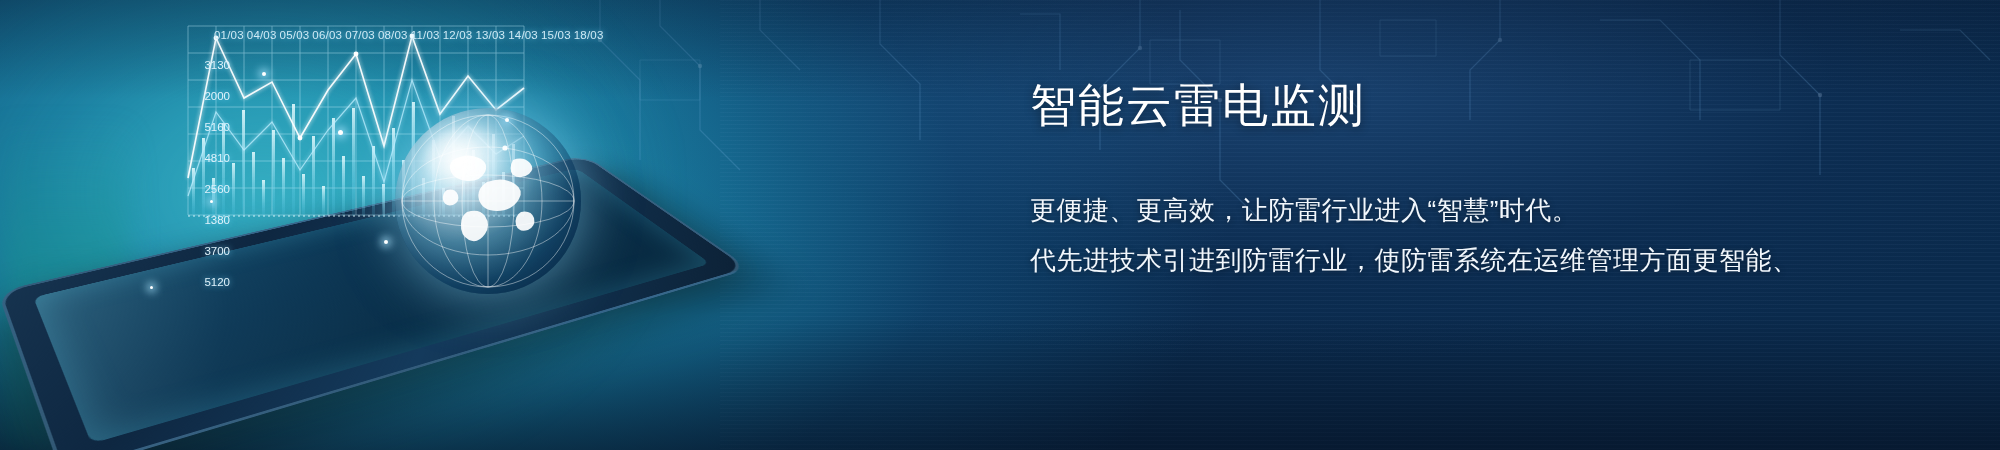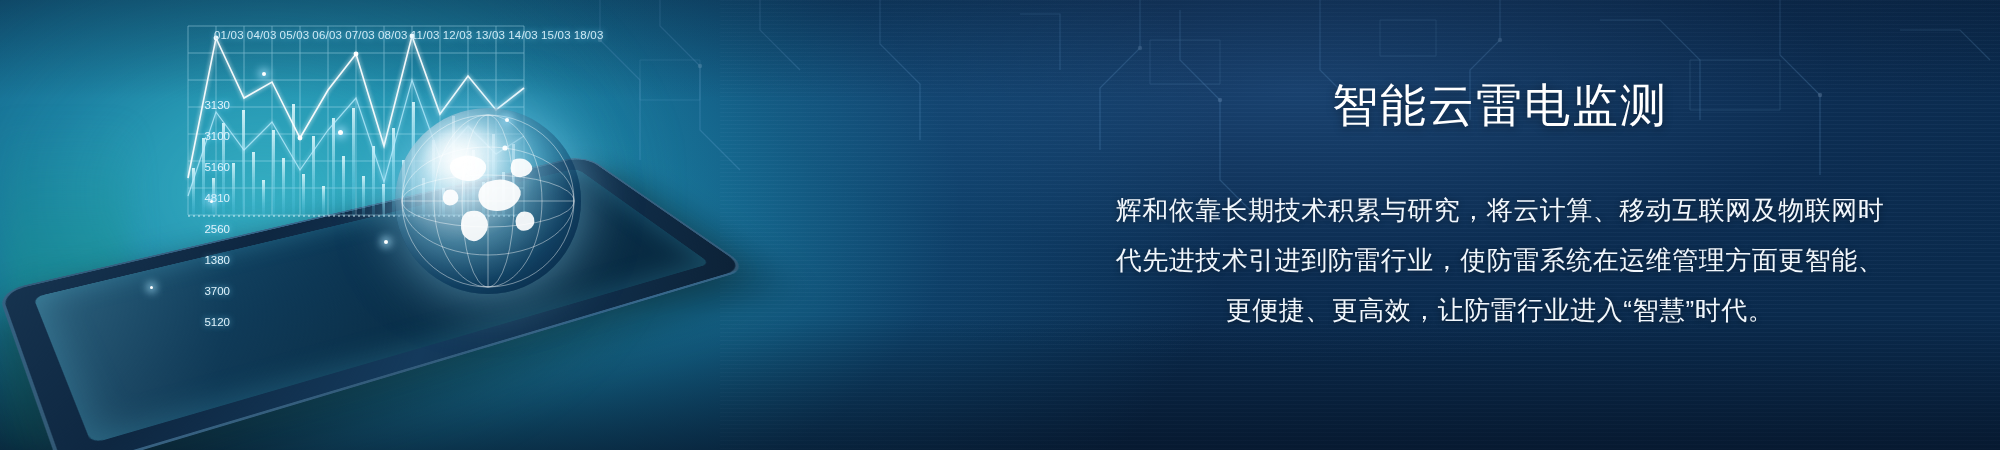--- a/index.html
+++ b/index.html
@@ -109,21 +109,20 @@
     font-size: 11.5px;
     letter-spacing: 0.2px;
     text-shadow: 0 0 6px rgba(120,220,255,0.85);
     margin-right: 3px;
   }
   .ylabels {
     position: absolute;
     left: 186px; top: 60px;
     width: 44px;
     text-align: right;
-    margin-top: 40px;
   }
   .ylabels span {
     display: block;
     color: #dff2fb;
     font-size: 11.5px;
     line-height: 1;
     margin-bottom: 19.5px;
     text-shadow: 0 0 6px rgba(120,220,255,0.85);
   }
 
@@ -147,21 +146,20 @@
   }
 
   
   .spark { position: absolute; border-radius: 50%; background: #ffffff; box-shadow: 0 0 8px 3px rgba(170,230,255,0.9); }
 
   
   .textblock {
     position: absolute;
     left: 1030px; top: 78px;
     width: 940px;
-    text-align: center;
   }
   .headline {
     color: #ffffff;
     font-size: 46px;
     line-height: 1.2;
     font-weight: 400;
     letter-spacing: 2px;
     margin: 0 0 52px 0;
     text-shadow: 0 2px 10px rgba(0,0,0,0.45);
   }
@@ -317,21 +315,21 @@
       </g>
     </svg>
   </div>
 
   <div class="xlabels">
     <span>01/03</span><span>04/03</span><span>05/03</span><span>06/03</span><span>07/03</span><span>08/03</span><span>11/03</span><span>12/03</span><span>13/03</span><span>14/03</span><span>15/03</span><span>18/03</span>
   </div>
 
   <div class="ylabels">
     <span>3130</span>
-    <span>3100</span>
+    <span>2000</span>
     <span>5160</span>
     <span>4810</span>
     <span>2560</span>
     <span>1380</span>
     <span>3700</span>
     <span>5120</span>
   </div>
 
   <div class="globe">
     <svg viewBox="0 0 186 186" width="186" height="186">
@@ -360,19 +358,18 @@
   <div class="spark" style="left:262px; top:72px;  width:4px; height:4px;"></div>
   <div class="spark" style="left:338px; top:130px; width:5px; height:5px;"></div>
   <div class="spark" style="left:384px; top:240px; width:4px; height:4px;"></div>
   <div class="spark" style="left:210px; top:200px; width:3px; height:3px;"></div>
   <div class="spark" style="left:505px; top:118px; width:4px; height:4px;"></div>
   <div class="spark" style="left:150px; top:286px; width:3px; height:3px;"></div>
 
   <div class="textblock">
     <h1 class="headline">智能云雷电监测</h1>
     <div class="bodytext">
-      <p>辉和依靠长期技术积累与研究，将云计算、移动互联网及物联网时</p>
+      <p>更便捷、更高效，让防雷行业进入“智慧”时代。</p>
       <p>代先进技术引进到防雷行业，使防雷系统在运维管理方面更智能、</p>
-      <p>更便捷、更高效，让防雷行业进入“智慧”时代。</p>
     </div>
   </div>
 
 </div>
 
 </body></html>

